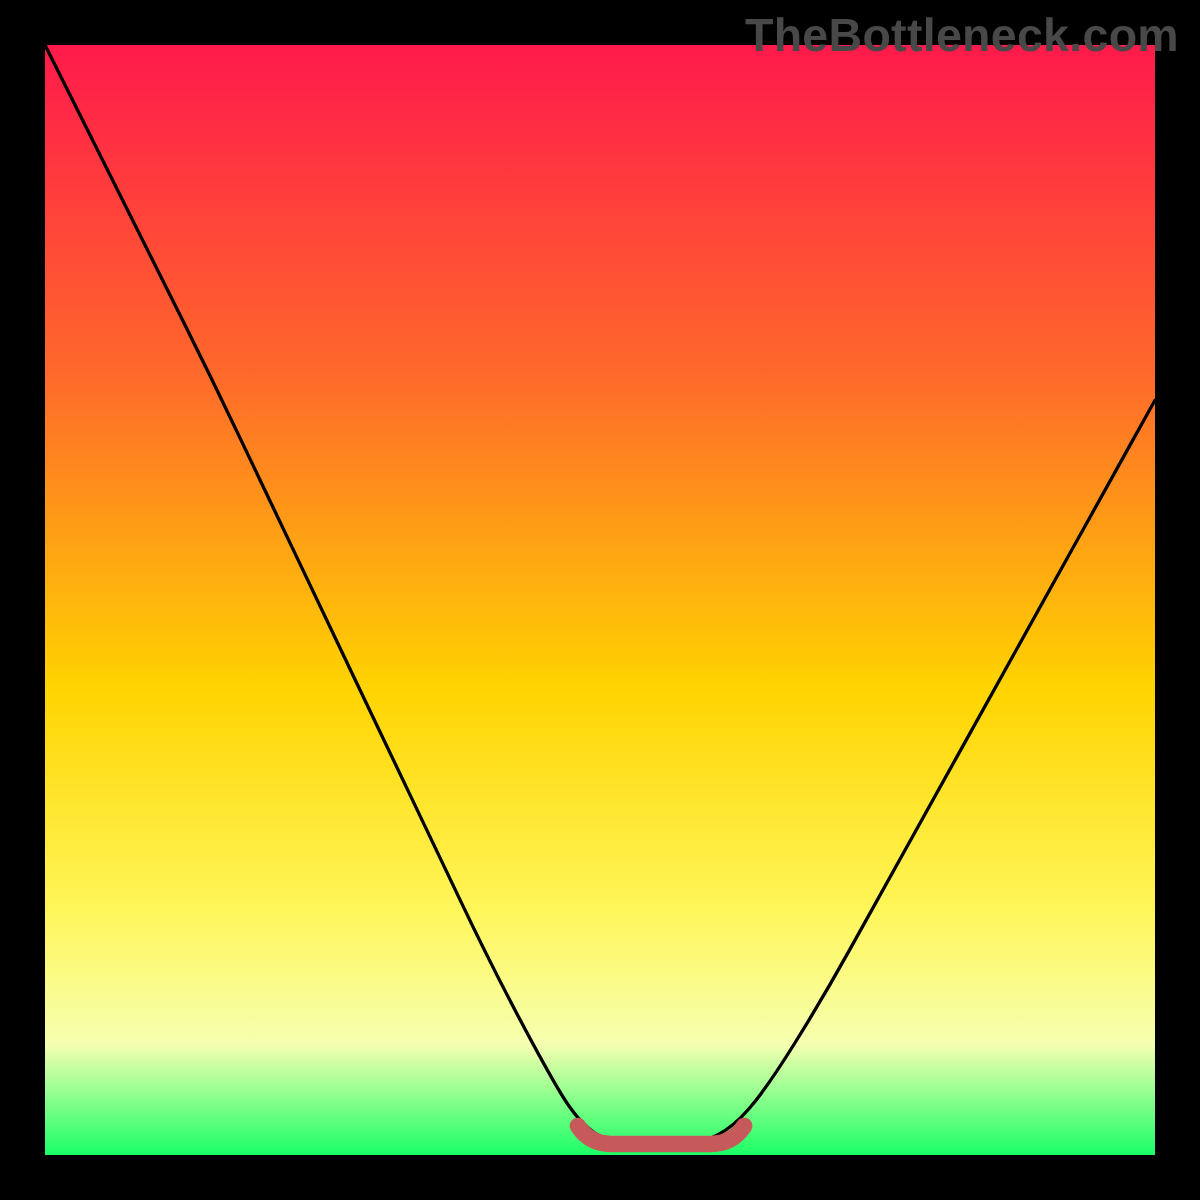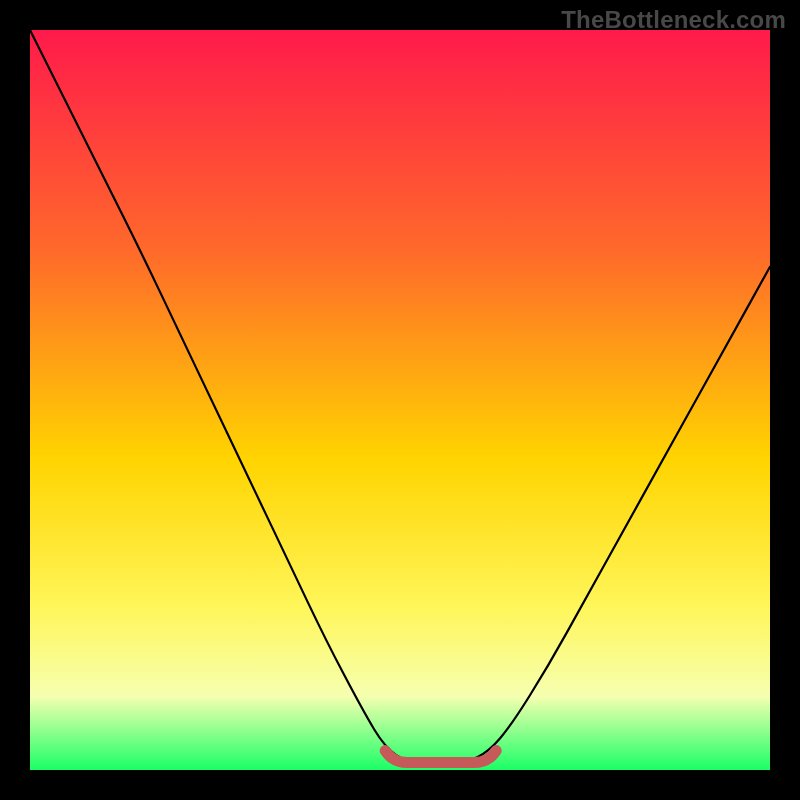--- a/index.html
+++ b/index.html
@@ -15,21 +15,21 @@
     position: relative;
     width: 800px;
     height: 800px;
     background: #000;
   }
   .watermark {
     position: absolute;
     top: 6px;
     right: 14px;
     color: #484848;
-    font-size: 24px;
+    font-size: 31px;
     font-weight: 600;
     letter-spacing: 0.2px;
     z-index: 10;
     user-select: none;
   }
   .plot-area {
     position: absolute;
     left: 30px;
     top: 30px;
     width: 740px;

